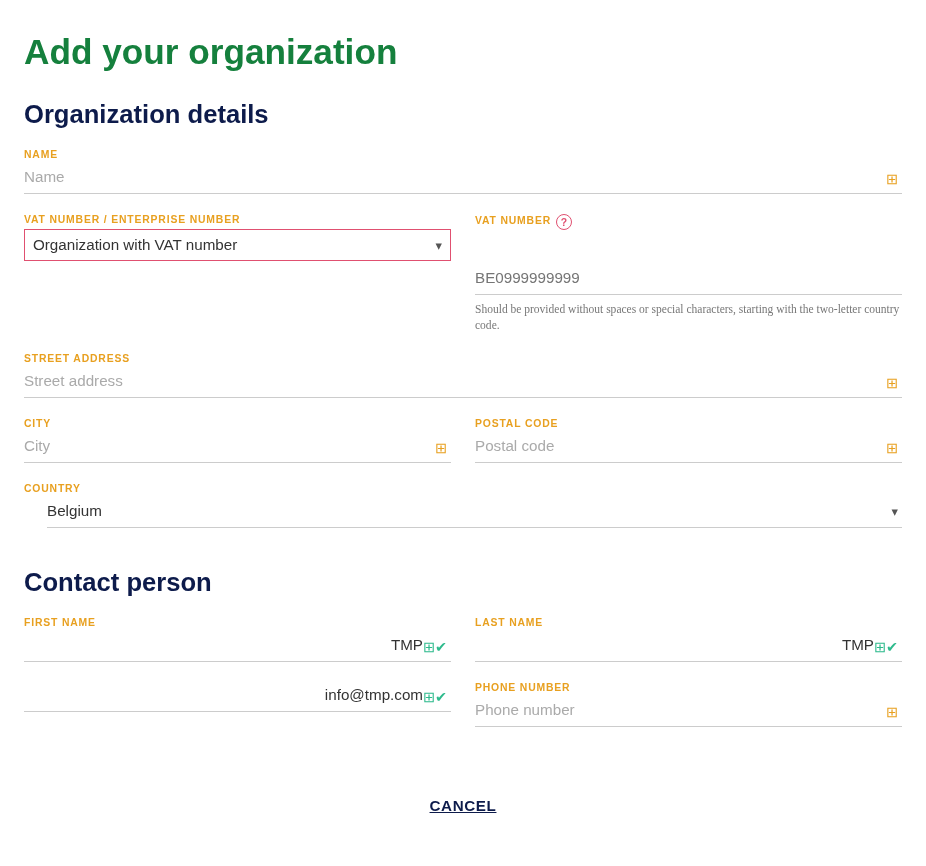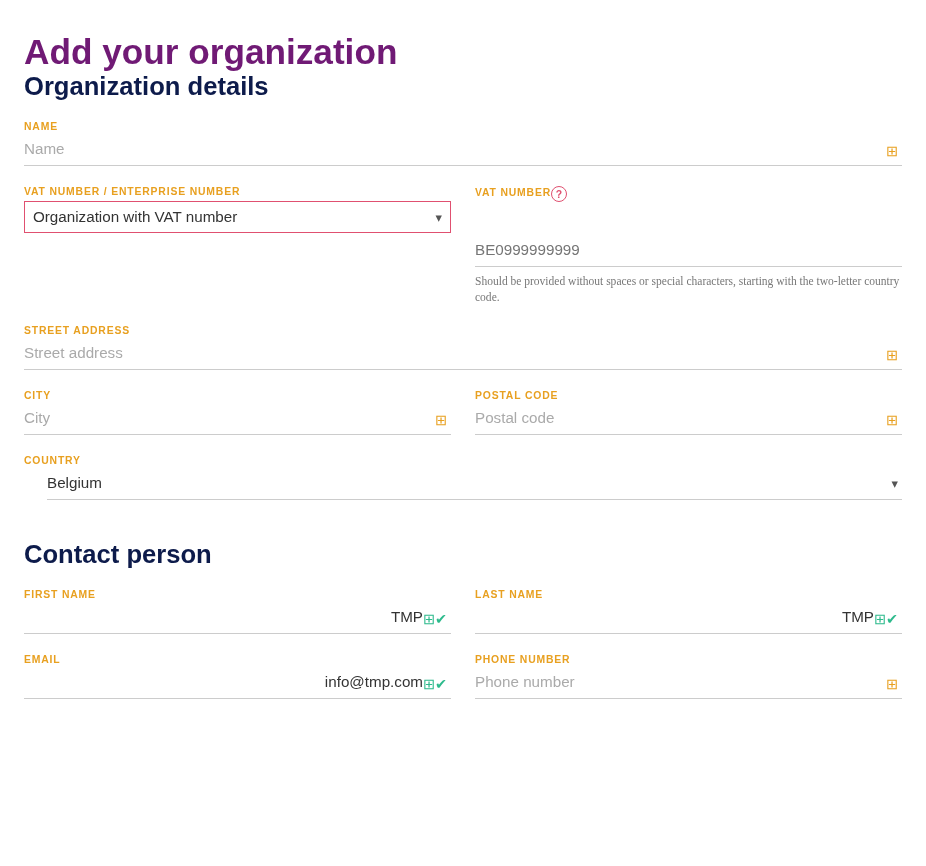--- a/index.html
+++ b/index.html
@@ -7,21 +7,22 @@
       font-family: 'Segoe UI', Arial, sans-serif;
       background: #fff;
       color: #222;
       padding: 32px 24px;
       max-width: 926px;
     }
 
     h1 {
       font-size: 2.2rem;
       font-weight: 800;
-      color: #701a75;
+      color: #15803d;
+      margin-bottom: 28px;
     }
 
     h2 {
       font-size: 1.6rem;
       font-weight: 800;
       color: #0d1b4b;
       margin-bottom: 20px;
     }
 
     .section {
@@ -178,20 +179,21 @@
       bottom: 8px;
       pointer-events: none;
       color: #555;
       font-size: 0.8rem;
     }
 
     
     .vat-label-row {
       display: flex;
       align-items: center;
+      gap: 5px;
       margin-bottom: 4px;
     }
 
     .question-mark {
       display: inline-flex;
       align-items: center;
       justify-content: center;
       width: 16px;
       height: 16px;
       border-radius: 50%;
@@ -341,30 +343,30 @@
       <div class="field-label" data-name="last-name-label">LAST NAME</div>
       <div class="field-wrapper" data-name="last-name-wrapper">
         <input type="text" class="input-filled" data-name="last-name-input" style="color: rgb(51, 51, 51);" placeholder="TMP" value="TMP">
         <span class="field-icon-check" data-name="last-name-check-icon">⊞✔</span>
       </div>
     </div>
   </div>
 
   <div class="row-two" data-name="email-phone-row">
     <div class="col" data-name="email-col">
-      <div class="field-label" data-name="email-label">EMAIL</div>
       <div class="field-wrapper" data-name="email-wrapper">
         <input type="email" class="input-filled" data-name="email-input" style="color: rgb(51, 51, 51);" placeholder="info@tmp.com" value="info@tmp.com">
         <span class="field-icon-check" data-name="email-check-icon">⊞✔</span>
       </div>
     </div>
     <div class="col" data-name="phone-col">
       <div class="field-label" data-name="phone-label">PHONE NUMBER</div>
       <div class="field-wrapper" data-name="phone-wrapper">
         <input type="tel" data-name="phone-input" placeholder="Phone number" style="">
         <span class="field-icon" data-name="phone-edit-icon">⊞</span>
       </div>
     </div>
   </div>
 </div>
 
 <div class="buttons-row" data-name="buttons-row">
+  <button class="cancel-btn" data-name="cancel-button">CANCEL</button>
 </div>
 
 </body></html>

